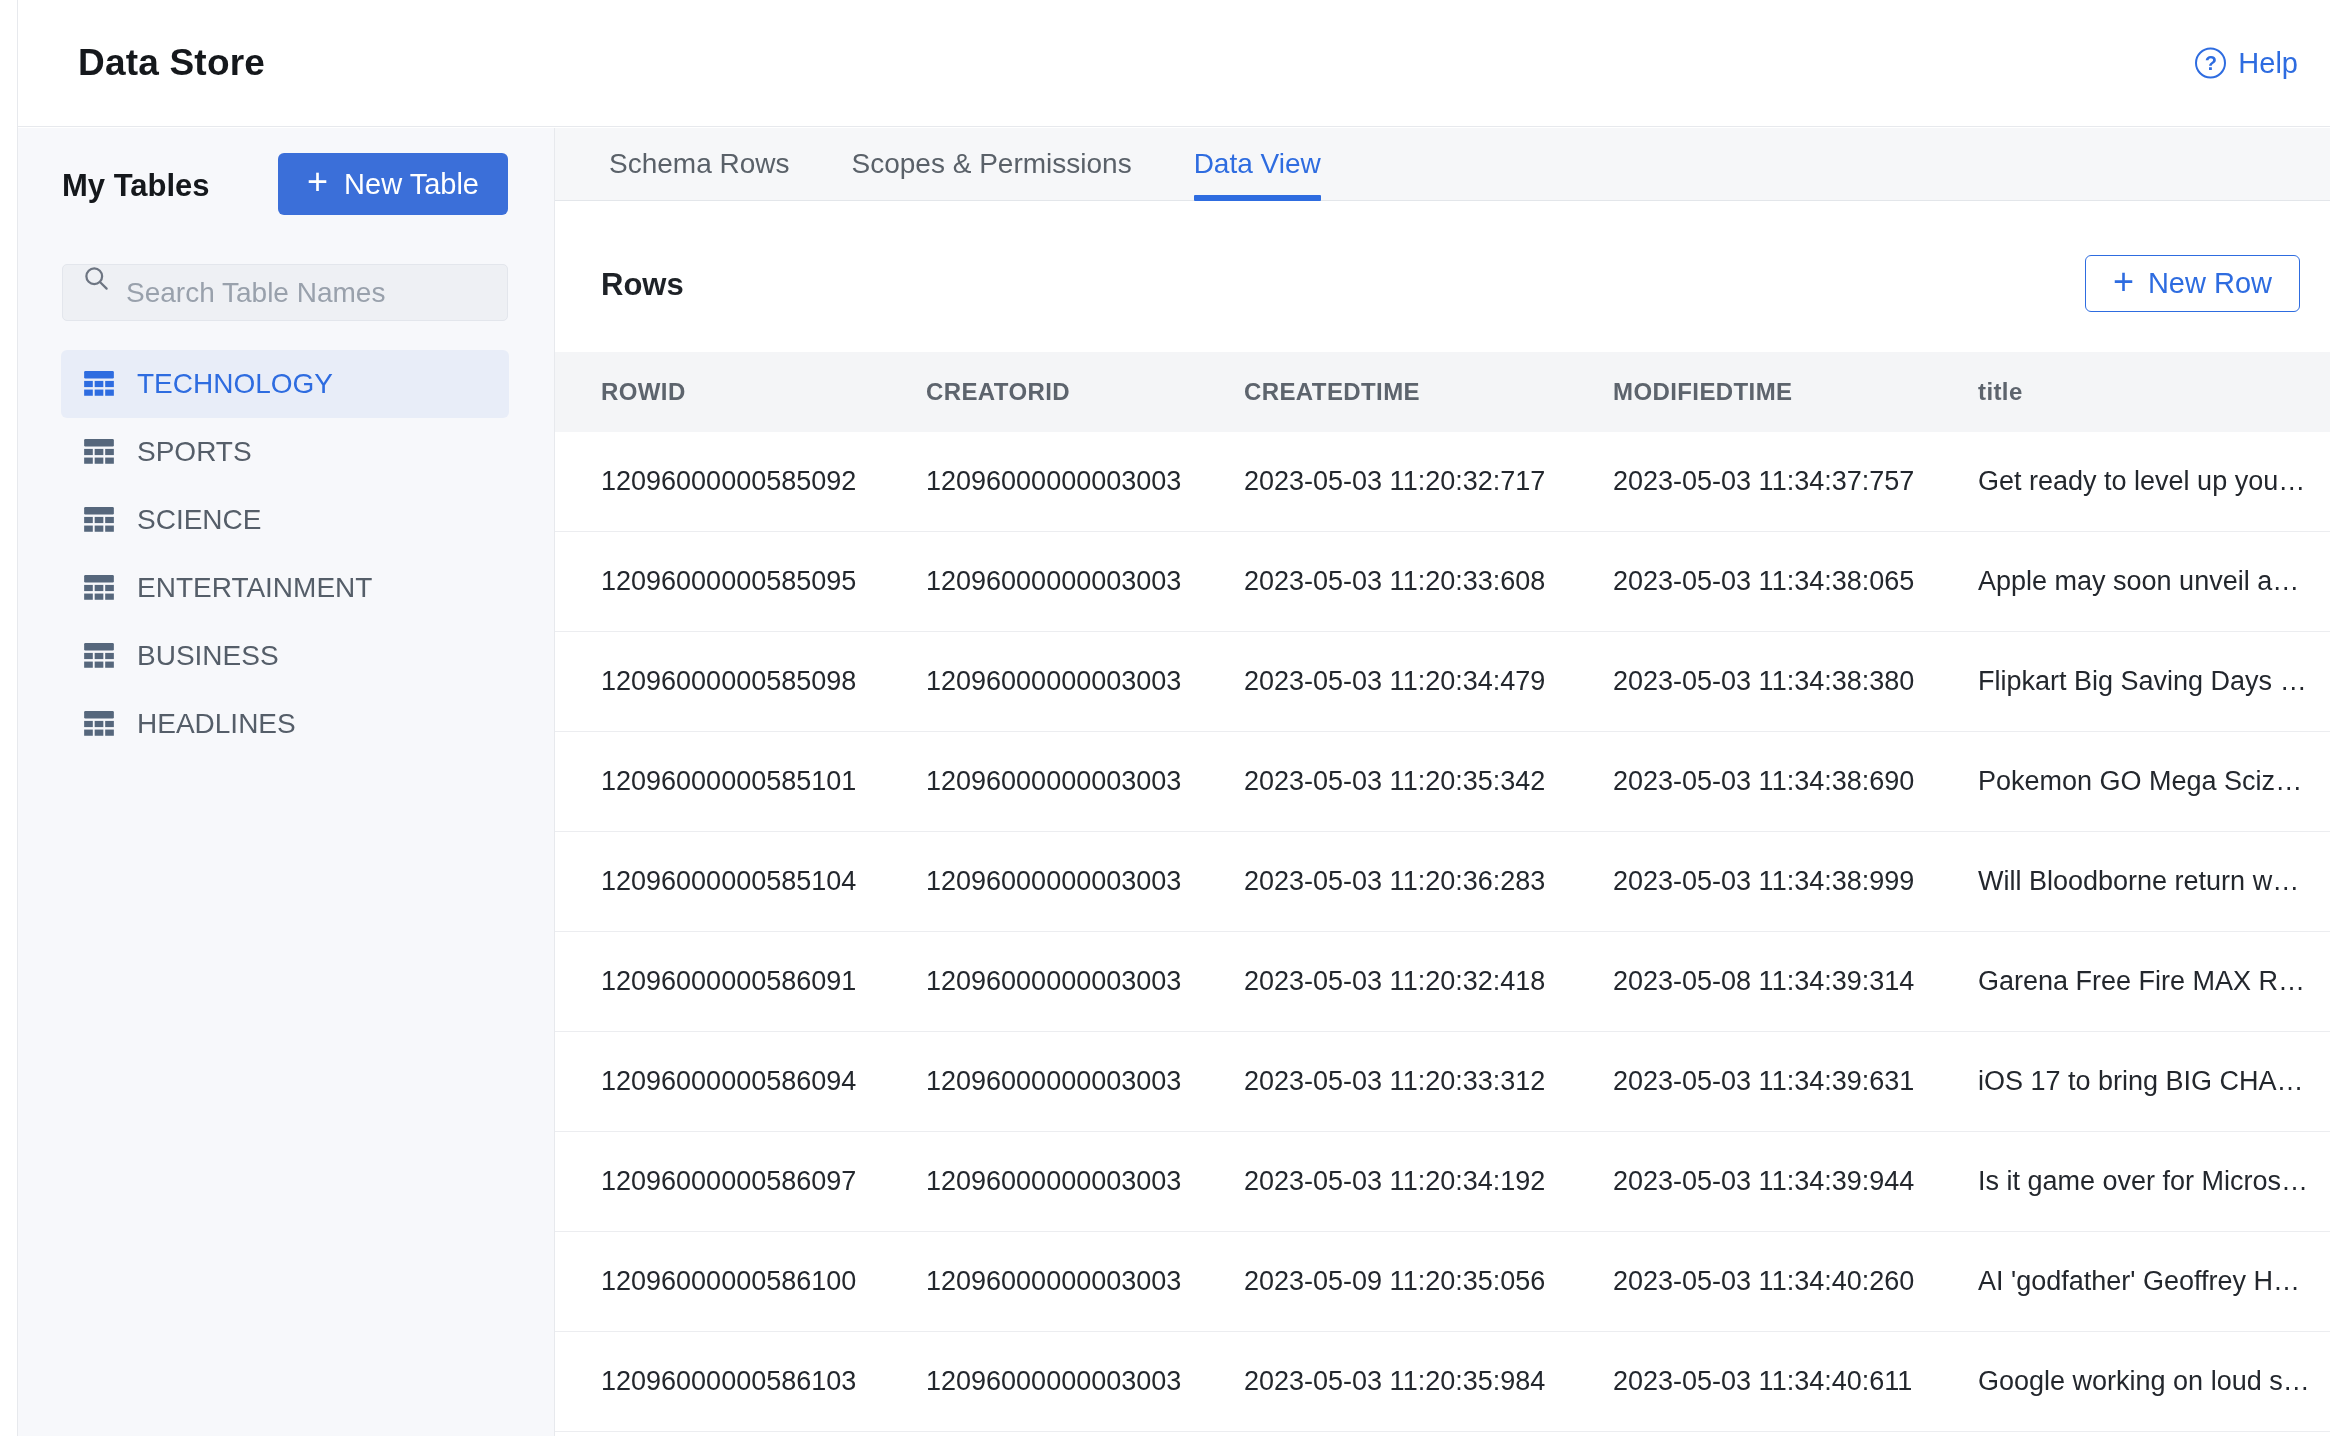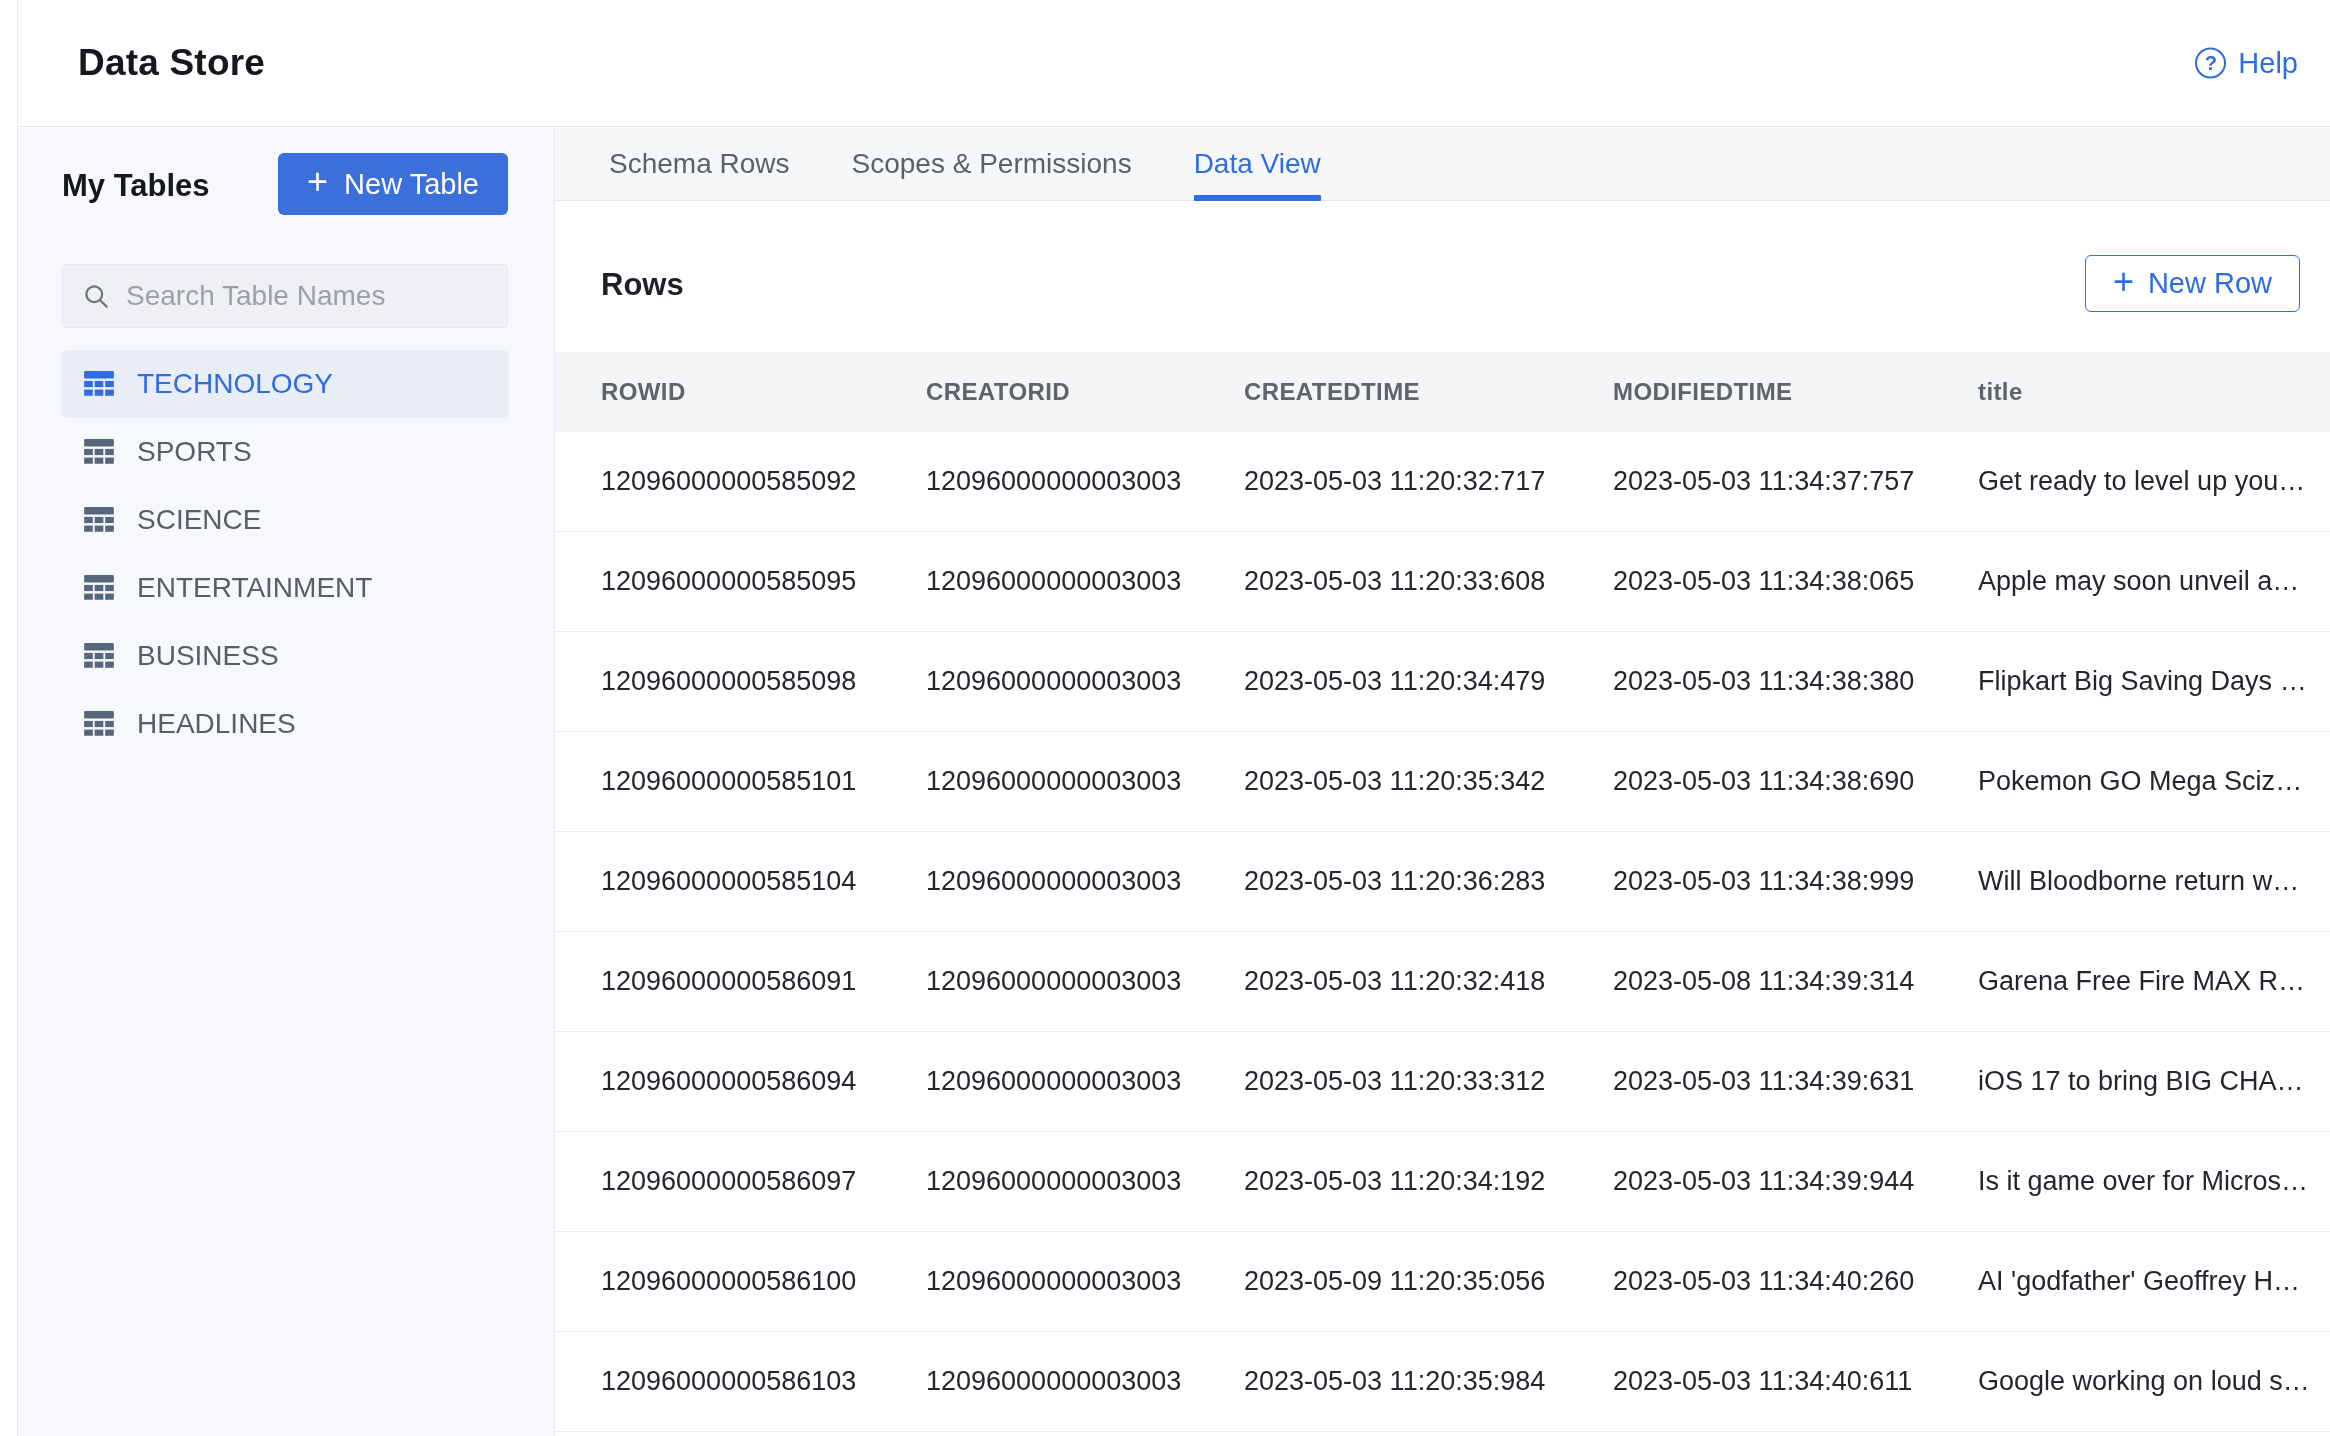--- a/index.html
+++ b/index.html
@@ -50,23 +50,23 @@
   }
   .new-table-btn {
     position: absolute; right: 46px; top: 25px; height: 62px; padding: 0 29px;
     background: var(--button-blue, #3b6fd9); color: #fff;
     border: none; border-radius: 6px; cursor: pointer;
     display: flex; align-items: center; gap: 16px; font-size: 29px;
     font-family: inherit;
   }
   .plus-glyph { font-size: 36px; font-weight: 300; line-height: 1; position: relative; top: -2px; }
   .search-box {
-    position: absolute; left: 44px; right: 46px; top: 136px; height: 64px;
+    position: absolute; left: 44px; right: 46px; top: 136px; height: 57px;
     background: #eef0f4; border: 1px solid #e3e6ec; border-radius: 5px;
-    display: flex; align-items: center; gap: 16px; padding: 0 20px;
+    display: flex; gap: 16px; padding: 0 20px;
   }
   .search-box input {
     flex: 1; border: none; outline: none; background: transparent;
     font-size: 28px; color: #3a414b; font-family: inherit;
   }
   .search-box input::placeholder { color: #99a1ac; }
 
   .table-list { position: absolute; left: 0; right: 0; top: 222px; }
   .t-item {
     height: 68px; margin: 0 45px 0 43px; border-radius: 6px;

